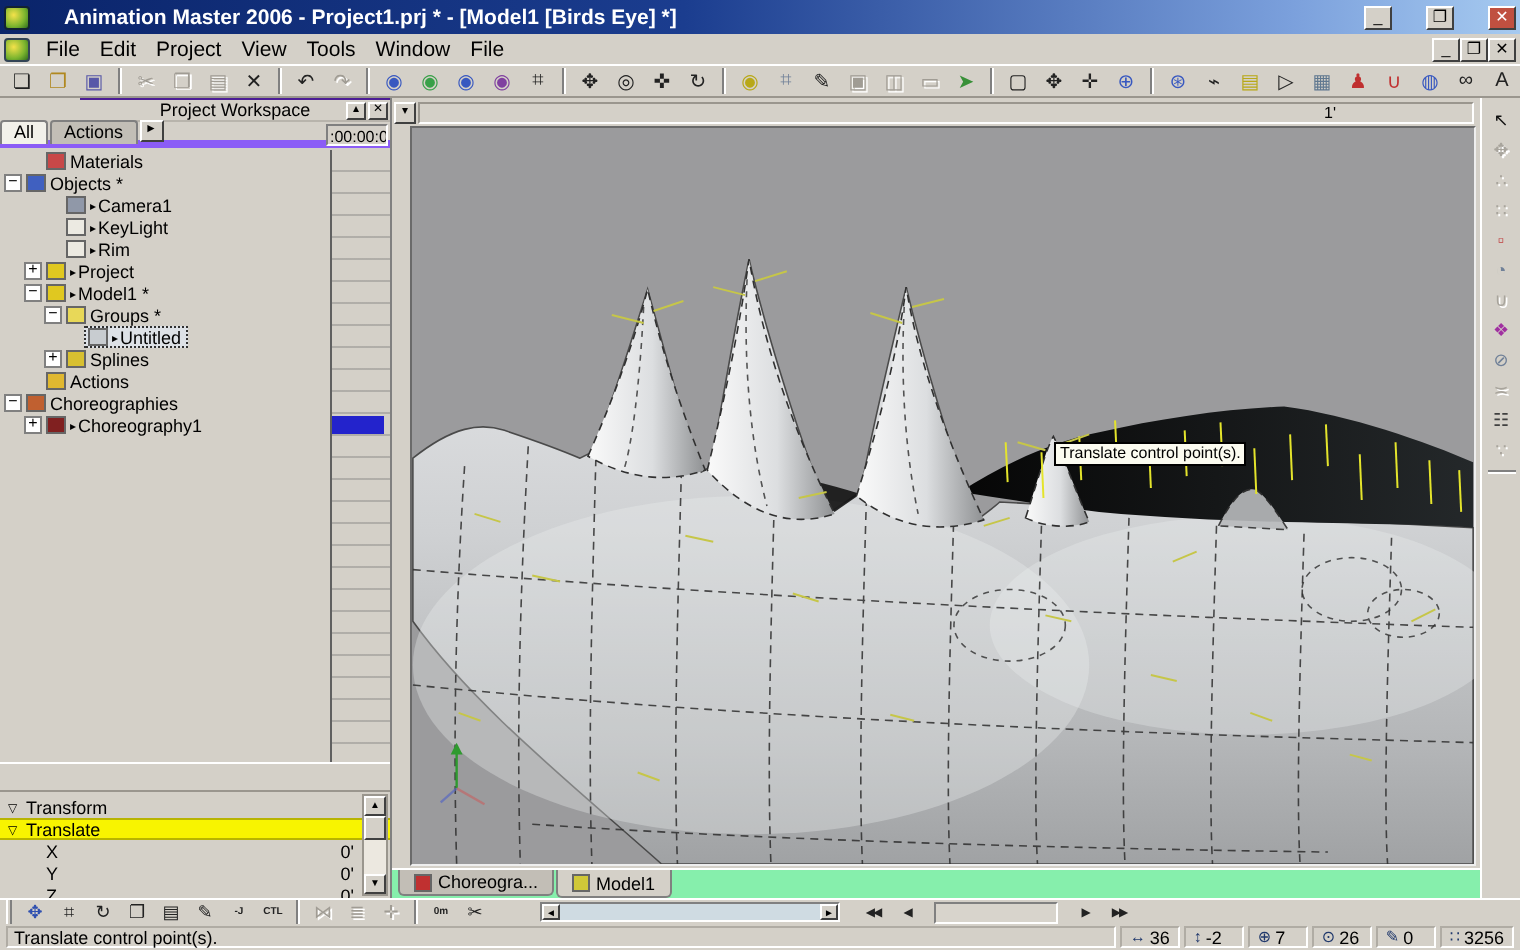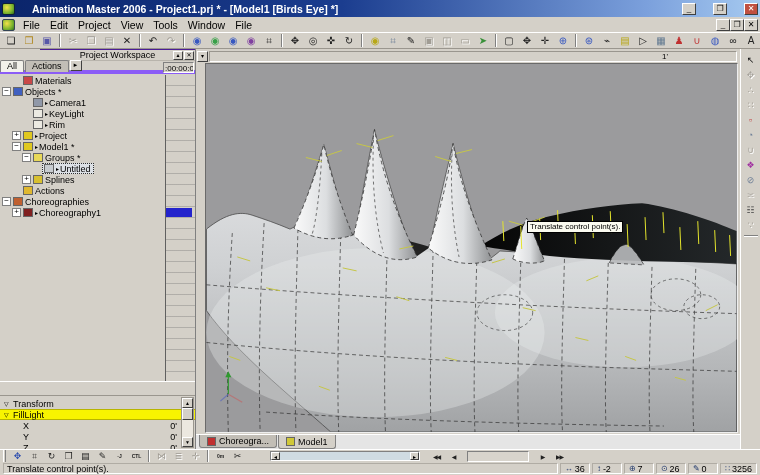--- a/index.html
+++ b/index.html
@@ -83,21 +83,21 @@
     line-height:9px;text-align:center;border:1px solid;border-color:#fff #404040 #404040 #fff;}
   .vp-ruler{position:absolute;left:13px;top:2px;right:3px;height:11px;background:#d4d0c8;font-size:8px;
     border:1px solid;border-color:#9a968e #fff #fff #9a968e;}
   .ruler-label{position:absolute;left:452px;top:0;line-height:10px;}
   .vp-canvas{position:absolute;left:9px;top:14px;width:533px;height:370px;background:#9b9b9d;
     border:1px solid;border-color:#6a6a6a #eee #eee #6a6a6a;}
   .vp-canvas svg{display:block;}
   .vp-tooltip{position:absolute;left:331px;top:172px;height:12px;background:#fbfbf0;border:1px solid #000;
     font-size:8px;line-height:10px;padding:0 2px;white-space:nowrap;z-index:5;}
   .vp-tabs{position:absolute;left:0;right:0;bottom:0;height:15px;display:flex;align-items:flex-start;
-    padding-left:3px;background:#e5e5e5;border-top:1px solid #fff;}
+    padding-left:3px;background:#86efac;border-top:1px solid #fff;}
   .vtab{height:13px;display:flex;align-items:center;gap:3px;font-size:9px;padding:0 7px;
     background:#c2beb6;border:1px solid #808080;border-top:none;border-radius:0 0 3px 3px;margin-right:1px;}
   .vtab.active{background:#d4d0c8;height:14px;}
   .vtab .chip{width:9px;height:9px;margin:0;}
   
   .right-toolbar{position:absolute;right:0;top:0;width:20px;height:400px;border-left:1px solid #fff;
     display:flex;flex-direction:column;align-items:center;padding-top:3px;background:#d4d0c8;}
   .rbtn{width:16px;height:15px;display:flex;align-items:center;justify-content:center;font-size:9px;color:#4a4a52;flex:none;}
   .rbtn.disabled{color:#a8a49c;text-shadow:1px 1px 0 #fff;}
   .rsep{width:14px;height:2px;border-top:1px solid #808080;border-bottom:1px solid #fff;margin:3px 0;flex:none;}
@@ -352,21 +352,21 @@
       <div class="props">
         <div class="props-body">
 
         <div class="prow section">
               <span class="tri">▽</span>
               <span class="plabel">Transform</span>
               <span class="pval"></span>
             </div>
             <div class="prow highlight section">
               <span class="tri">▽</span>
-              <span class="plabel">FillLight</span>
+              <span class="plabel">Translate</span>
               <span class="pval"></span>
             </div>
             <div class="prow field">
               <span class="tri">▽</span>
               <span class="plabel">X</span>
               <span class="pval">0'</span>
             </div>
             <div class="prow field">
               <span class="tri">▽</span>
               <span class="plabel">Y</span>

